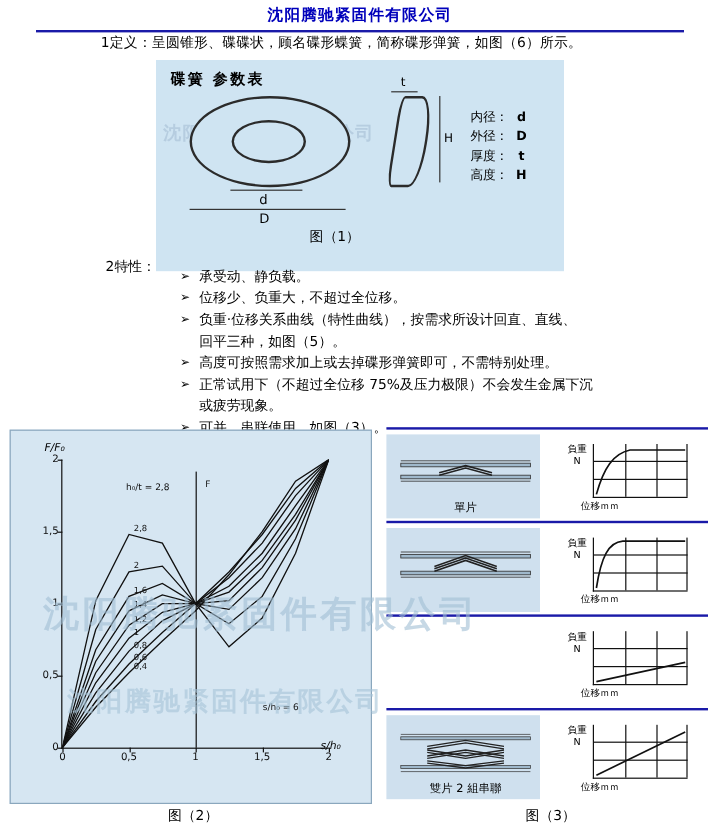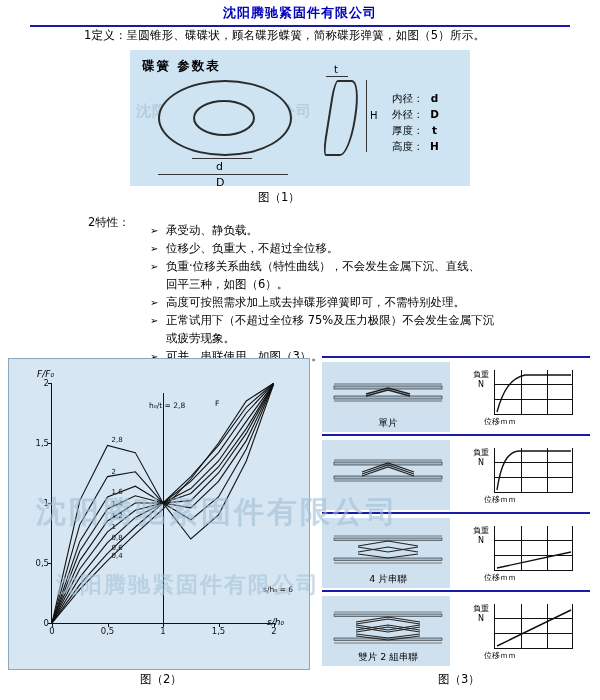--- a/index.html
+++ b/index.html
@@ -81,21 +81,21 @@
     display: block;
     padding-left: 0px;
   }
 
   
   .fig1 {
     position: absolute;
     top: 50px;
     left: 130px;
     width: 340px;
-    height: 136px;
+    height: 176px;
     background: #cfe4f2;
     border: 0;
   }
   .fig1-title {
     position: absolute;
     top: 8px;
     left: 12px;
     font-size: 12.5px;
     font-weight: bold;
     letter-spacing: 2px;
@@ -286,21 +286,20 @@
   .xtick-mark {
     position: absolute;
     top: 100%;
     height: 4px;
     border-left: 1px solid #111;
   }
   .chart-note {
     position: absolute;
     font-size: 7.5px;
     color: #111;
-    margin-left: 44px;
   }
   .vline {
     position: absolute;
     border-left: 1px solid #111;
   }
 
   
   .fig3 {
     position: absolute;
     left: 322px;
@@ -422,21 +421,21 @@
 </head>
 <body>
 
 <div class="page">
 
   <div class="header">
     <div class="header-title">沈阳腾驰紧固件有限公司</div>
     <div class="header-rule"></div>
   </div>
 
-  <div class="line1">1定义：呈圆锥形、碟碟状，顾名碟形蝶簧，简称碟形弹簧，如图（5）所示。</div>
+  <div class="line1">1定义：呈圆锥形、碟碟状，顾名碟形蝶簧，简称碟形弹簧，如图（6）所示。</div>
 
   <div class="fig1">
     <div class="fig1-title">碟簧 参数表</div>
     <div class="wm-fig1">沈阳腾驰紧固件有限公司</div>
 
     <div class="ellipse-outer"></div>
     <div class="ellipse-inner"></div>
 
     <div class="dim-d"></div>
     <div class="dim-d-label">d</div>
@@ -473,24 +472,24 @@
     <div class="bullet">
       <span class="mark">➢</span>
       <span class="cont">承受动、静负载。</span>
     </div>
     <div class="bullet">
       <span class="mark">➢</span>
       <span class="cont">位移少、负重大，不超过全位移。</span>
     </div>
     <div class="bullet">
       <span class="mark">➢</span>
-      <span class="cont">负重·位移关系曲线（特性曲线），不会发生金属下沉、直线、</span>
-    </div>
-    <div class="bullet">
-      <span class="cont">回平三种，如图（6）。</span>
+      <span class="cont">负重·位移关系曲线（特性曲线），按需求所设计回直、直线、</span>
+    </div>
+    <div class="bullet">
+      <span class="cont">回平三种，如图（5）。</span>
     </div>
     <div class="bullet">
       <span class="mark">➢</span>
       <span class="cont">高度可按照需求加上或去掉碟形弹簧即可，不需特别处理。</span>
     </div>
     <div class="bullet">
       <span class="mark">➢</span>
       <span class="cont">正常试用下（不超过全位移 75%及压力极限）不会发生金属下沉</span>
     </div>
     <div class="bullet">
@@ -609,33 +608,20 @@
           <div class="mini-grid-h" style="top:29px;"></div>
           <svg width="78" height="44" viewBox="0 0 78 44" style="position:absolute;left:0;top:0;">
             <path d="M2 42 C 6 16, 12 4, 24 3 L 76 3" fill="none" stroke="#111" stroke-width="1.4"></path>
           </svg>
         </div>
       </div>
     </div>
 
     <div class="panel" style="top:160px;">
       <div class="panel-rule"></div>
-      <div class="panel-left">
-        <svg class="spring-art" viewBox="0 0 112 42">
-          <rect x="2" y="10" width="108" height="2.5" fill="#9fb8cb" stroke="#333" stroke-width="0.6"></rect>
-          <rect x="2" y="30" width="108" height="2.5" fill="#9fb8cb" stroke="#333" stroke-width="0.6"></rect>
-          <path d="M26 18 L56 13 L86 18" fill="none" stroke="#222" stroke-width="1.2"></path>
-          <path d="M26 19 L56 24 L86 19" fill="none" stroke="#222" stroke-width="1.2"></path>
-          <path d="M26 24 L56 19 L86 24" fill="none" stroke="#222" stroke-width="1.2"></path>
-          <path d="M26 26 L56 30 L86 26" fill="none" stroke="#222" stroke-width="1.2"></path>
-          <line x1="2" y1="8" x2="110" y2="8" stroke="#333" stroke-width="0.6"></line>
-          <line x1="2" y1="35" x2="110" y2="35" stroke="#333" stroke-width="0.6"></line>
-        </svg>
-        <div class="panel-label">4 片串聯</div>
-      </div>
       <div class="panel-right">
         <div class="mini-ylab">負重N</div>
         <div class="mini-xlab">位移ｍｍ</div>
         <div class="mini-axis">
           <div class="mini-grid-v" style="left:26px;"></div>
           <div class="mini-grid-v" style="left:52px;"></div>
           <div class="mini-grid-v" style="left:77px;"></div>
           <div class="mini-grid-h" style="top:14px;"></div>
           <div class="mini-grid-h" style="top:29px;"></div>
           <svg width="78" height="44" viewBox="0 0 78 44" style="position:absolute;left:0;top:0;">

